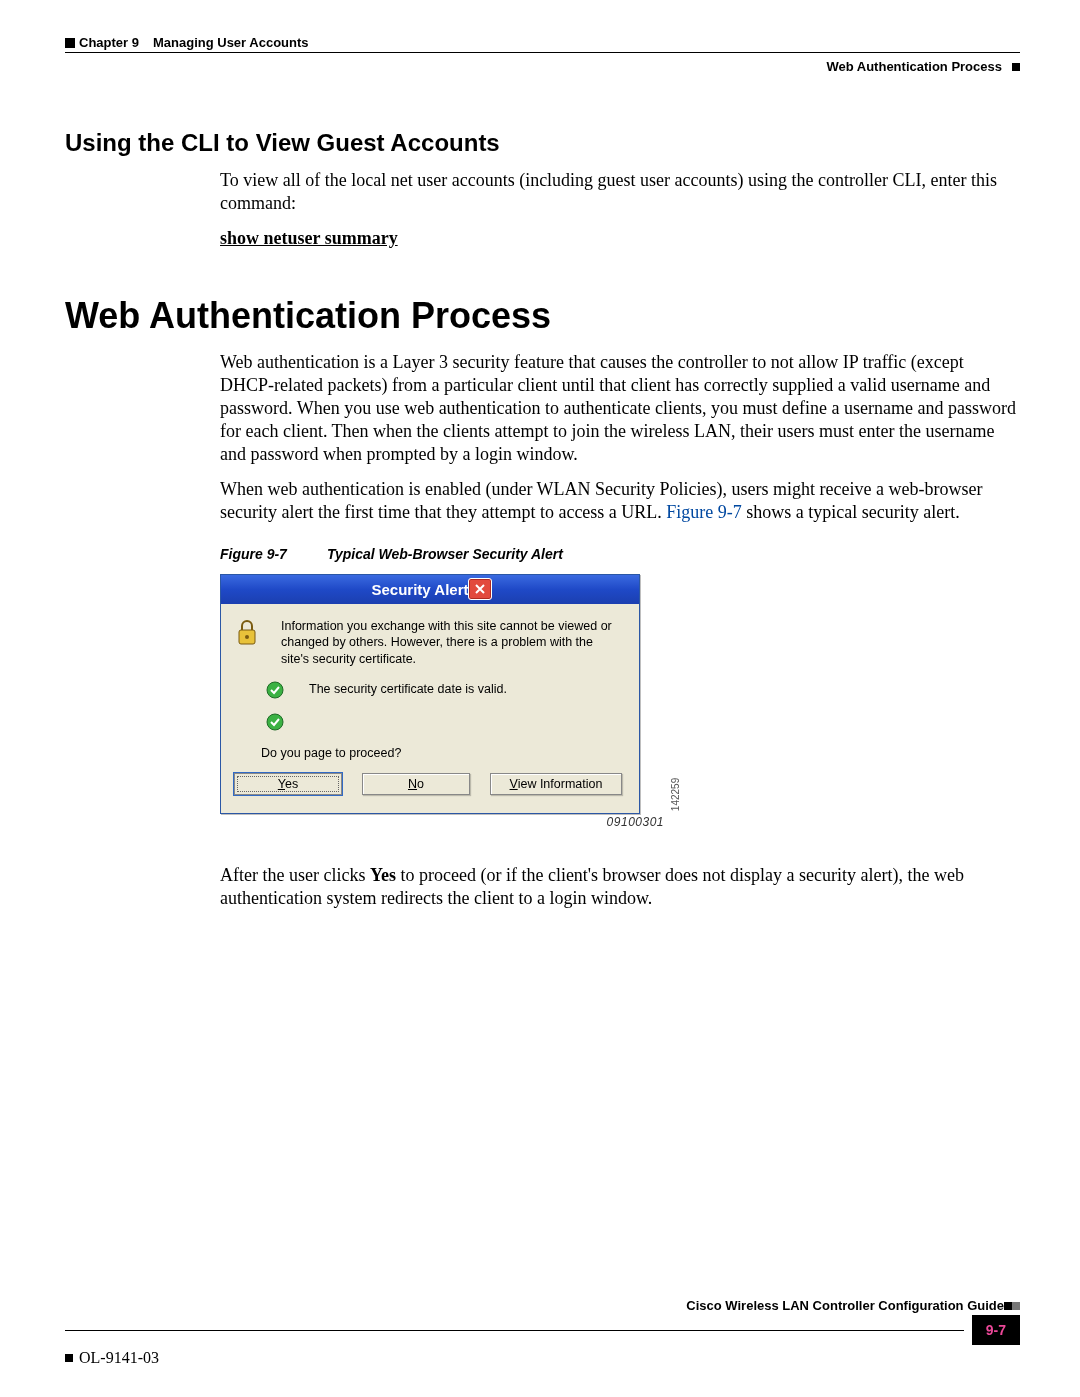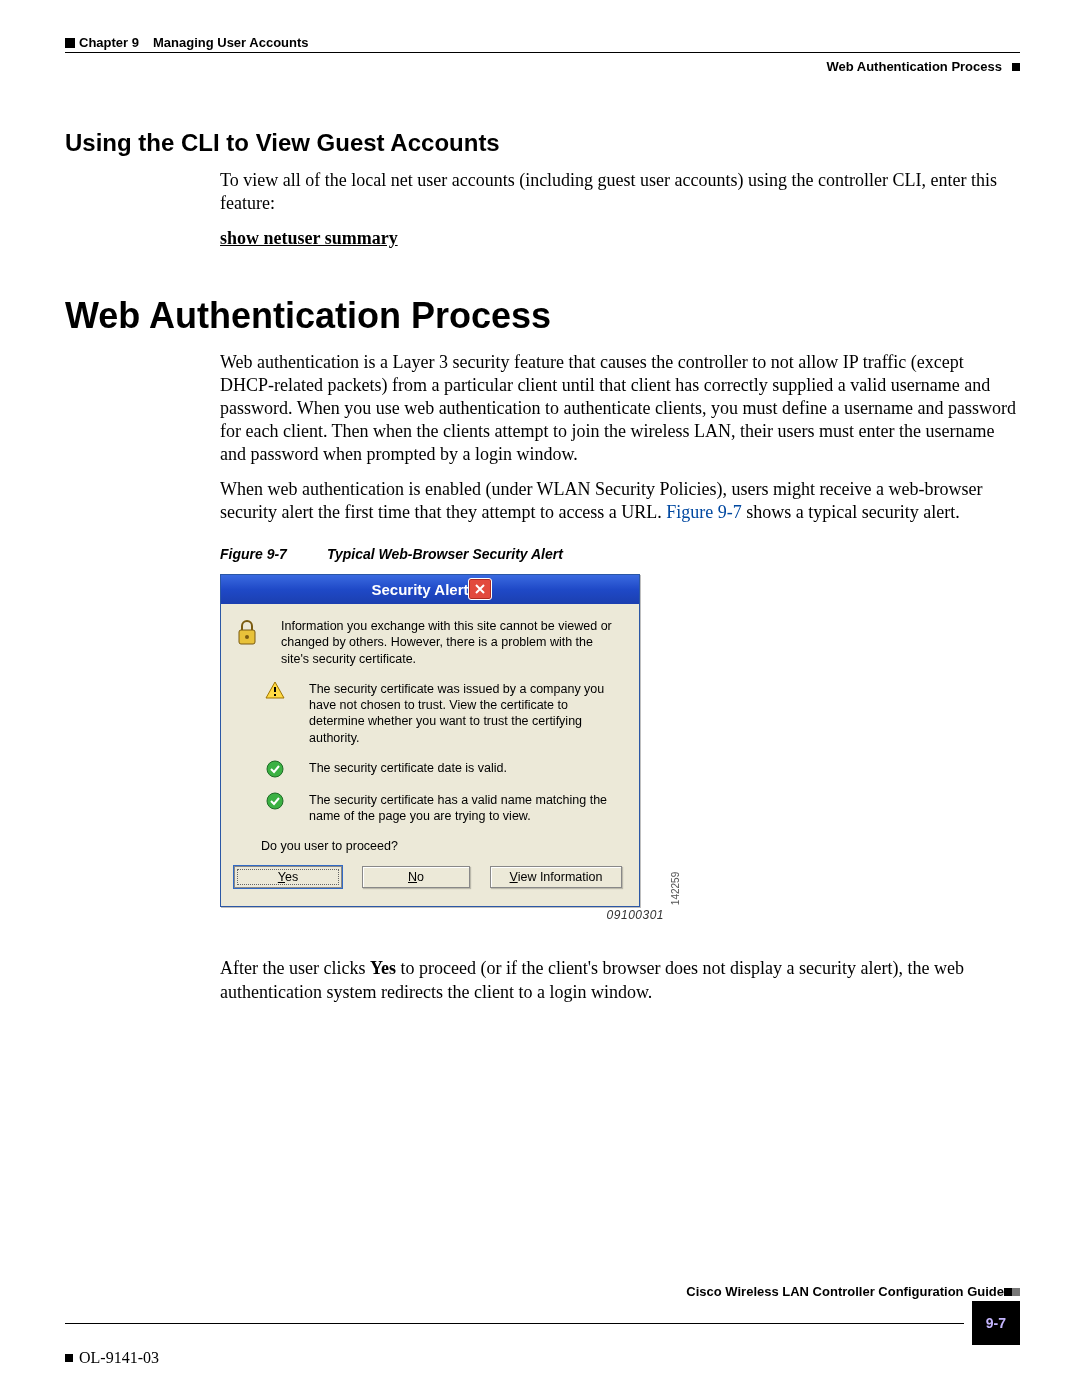--- a/index.html
+++ b/index.html
@@ -163,22 +163,22 @@
   }
   .footer-bar {
     display: flex;
     align-items: center;
     font-family: Arial, Helvetica, sans-serif;
     font-weight: bold;
     font-size: 13px;
   }
   .footer-bar .line { flex:1; border-top:1px solid #000; margin: 0 8px 0 0;}
   .footer-bar .pagenum {
-    background: #000; color: #c4b5fd;
-    padding: 14px 14px;
+    background: #000; color: #ec4899;
+    padding: 7px 14px;
     font-size: 14px;
   }
   .footer-left { display:flex; align-items:center; gap:6px; margin-top:4px;}
   .sqsm { width:8px;height:8px;background:#000; }
 </style>
 </head>
 <body>
 
 <div class="page">
 
@@ -189,21 +189,21 @@
     <span>Managing User Accounts</span>
   </div>
   <hr class="header-hr">
   <div class="header-right">
     <span>Web Authentication Process</span>
     <span class="sqsm"></span>
   </div>
 
   <div class="subheading">Using the CLI to View Guest Accounts</div>
   <div class="body-block">
-    <p>To view all of the local net user accounts (including guest user accounts) using the controller CLI, enter this feature:</p>
+    <p>To view all of the local net user accounts (including guest user accounts) using the controller CLI, enter this command:</p>
     <p class="bold">show netuser summary</p>
   </div>
 
   <div class="main-h1">Web Authentication Process</div>
   <div class="body-block">
     <p>Web authentication is a Layer 3 security feature that causes the controller to not allow IP traffic (except DHCP-related packets) from a particular client until that client has correctly supplied a valid username and password. When you use web authentication to authenticate clients, you must define a username and password for each client. Then when the clients attempt to join the wireless LAN, their users must enter the username and password when prompted by a login window.</p>
     <p>
       <span>When web authentication is enabled (under WLAN Security Policies), users might receive a web-browser security alert the first time that they attempt to access a URL. </span><span class="figlink">Figure 9-7</span><span> shows a typical security alert.</span>
     </p>
 
@@ -228,47 +228,36 @@
               <svg width="26" height="30" viewBox="0 0 26 30">
                   <rect x="5" y="12" width="16" height="14" rx="2" fill="#e8c23a" stroke="#7a5b10"></rect>
                   <path d="M8 12 V8 a5 5 0 0 1 10 0 V12" fill="none" stroke="#7a5b10" stroke-width="2"></path>
                   <circle cx="13" cy="19" r="2" fill="#7a5b10"></circle>
                 </svg>
             </span>
             <span class="txt">Information you exchange with this site cannot be viewed or changed by others. However, there is a problem with the site's security certificate.</span>
           </div>
           <div class="drow indent">
             <span class="icon">
-              <svg width="20" height="18" viewBox="0 0 20 18">
-                  <path d="M10 1 L19 17 H1 Z" fill="#ffda44" stroke="#a07400"></path>
-                  <rect x="9" y="6" width="2" height="5" fill="#000"></rect>
-                  <rect x="9" y="13" width="2" height="2" fill="#000"></rect>
+              <svg width="18" height="18" viewBox="0 0 18 18">
+                  <circle cx="9" cy="9" r="8" fill="#3bb143" stroke="#1f6b26"></circle>
+                  <path d="M5 9 l3 3 l5 -6" fill="none" stroke="#fff" stroke-width="2"></path>
                 </svg>
             </span>
-            <span class="txt">The security certificate was issued by a company you have not chosen to trust. View the certificate to determine whether you want to trust the certifying authority.</span>
+            <span class="txt">The security certificate date is valid.</span>
           </div>
           <div class="drow indent">
             <span class="icon">
               <svg width="18" height="18" viewBox="0 0 18 18">
                   <circle cx="9" cy="9" r="8" fill="#3bb143" stroke="#1f6b26"></circle>
                   <path d="M5 9 l3 3 l5 -6" fill="none" stroke="#fff" stroke-width="2"></path>
                 </svg>
             </span>
-            <span class="txt">The security certificate date is valid.</span>
-          </div>
-          <div class="drow indent">
-            <span class="icon">
-              <svg width="18" height="18" viewBox="0 0 18 18">
-                  <circle cx="9" cy="9" r="8" fill="#3bb143" stroke="#1f6b26"></circle>
-                  <path d="M5 9 l3 3 l5 -6" fill="none" stroke="#fff" stroke-width="2"></path>
-                </svg>
-            </span>
-            <span class="txt">The security certificate has a valid name matching the name of the page you are trying to view.</span>
-          </div>
-          <div class="proceed">Do you user to proceed?</div>
+          </div>
+          <div class="proceed">Do you page to proceed?</div>
           <div class="btnrow">
             <div class="winbtn default"><span class="ul">Y</span><span>es</span></div>
             <div class="winbtn"><span class="ul">N</span><span>o</span></div>
             <div class="winbtn" style="min-width:110px"><span class="ul">V</span><span>iew Information</span></div>
           </div>
         </div>
       </div>
       <span class="side-num">142259</span>
       <span class="below-num">09100301</span>
     </div>

